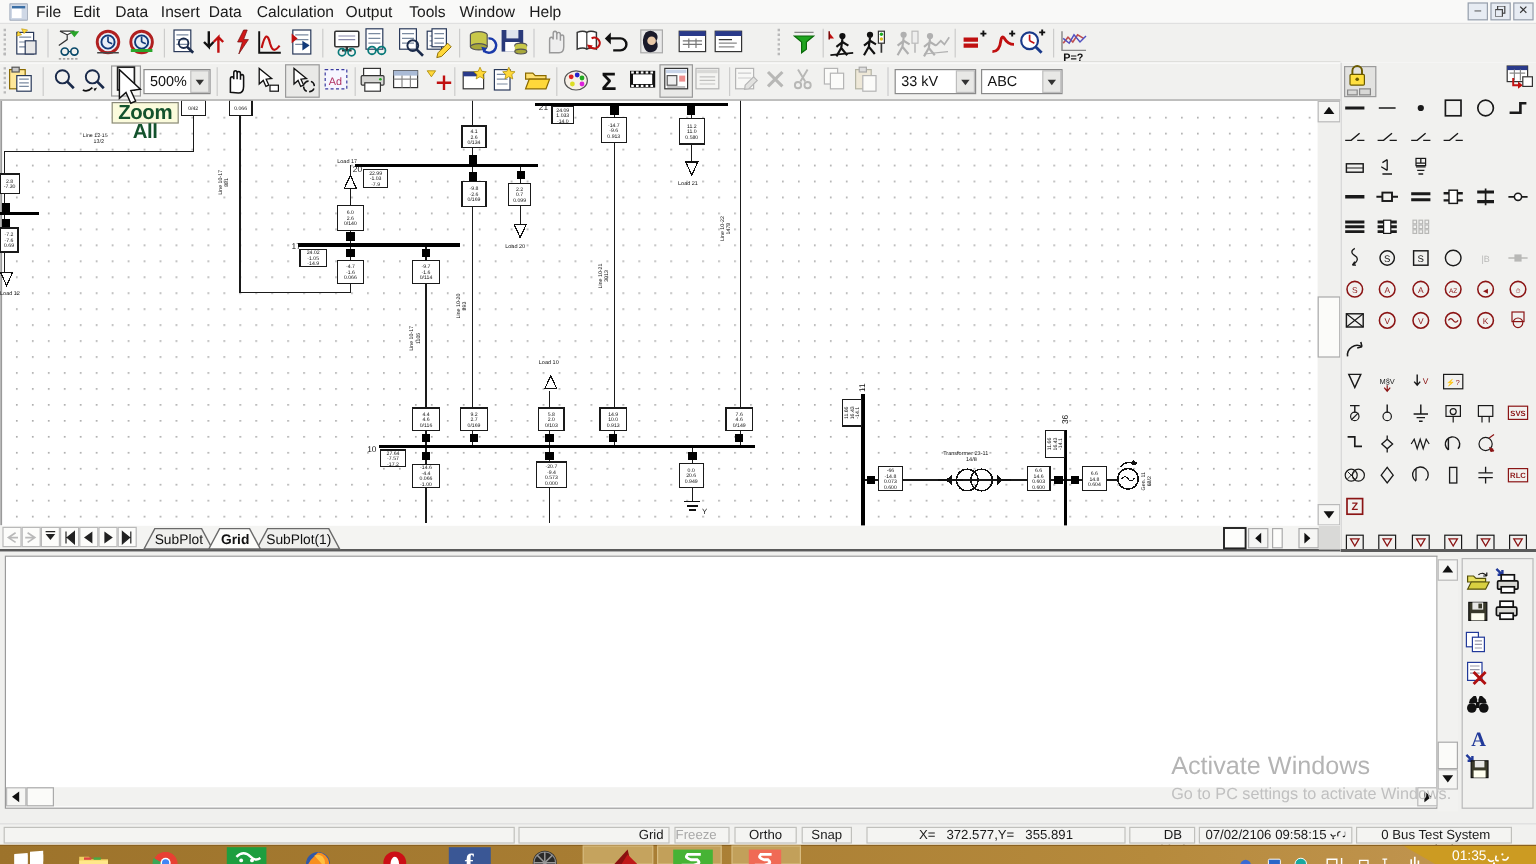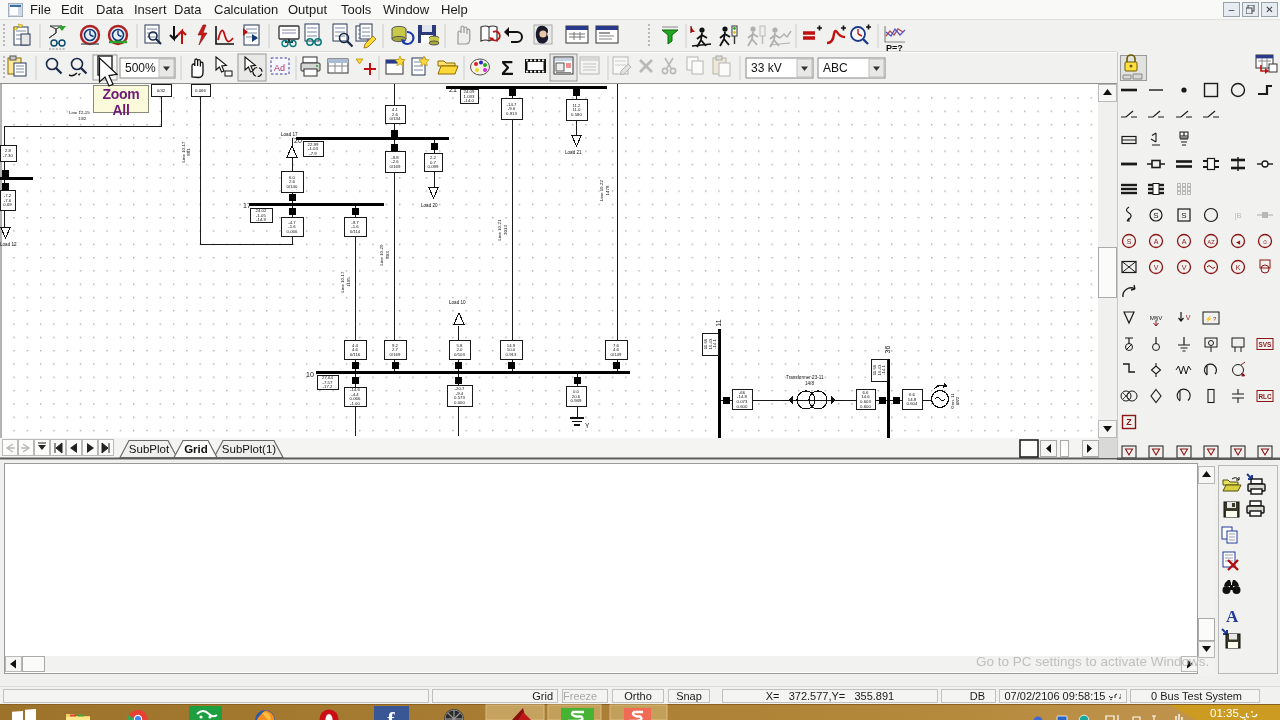--- a/index.html
+++ b/index.html
@@ -8,22 +8,22 @@
 .abs{position:absolute;}
 #menubar{left:0;top:0;width:1280px;height:20px;background:#f9f9f8;border-bottom:1px solid #e0e0e0;}
 #menubar span{position:absolute;top:2px;font-size:13px;color:#1b1b1b;}
 .winbtn{position:absolute;top:2px;width:17px;height:15px;background:#e7ecf3;border:1px solid #98a0ac;
  font-size:10px;color:#333;text-align:center;line-height:13px;}
 #tb1{left:0;top:20px;}
 #tb2{left:0;top:52px;}
 #canvas{left:0;top:84px;}
 #palette{left:1117px;top:52px;}
 #tabbar{left:0;top:438px;}
-#tooltip{left:93px;top:85px;width:56px;height:28px;background:#fbfbdc;border:1px solid #8a8a7a;
- font-size:14px;font-weight:600;color:#701a75;text-align:center;line-height:16px;letter-spacing:-0.3px;z-index:30;}
+#tooltip{left:93px;top:85px;width:56px;height:18px;background:#fbfbdc;border:1px solid #8a8a7a;
+ font-size:17px;font-weight:600;color:#14532d;text-align:center;line-height:16px;letter-spacing:-0.3px;z-index:30;}
 #bottom{left:0;top:460px;width:1280px;height:226px;background:#f0f0ee;}
 #panel{left:4px;top:463px;width:1194px;height:211px;background:#fff;border:1px solid #9a9a9a;z-index:6;}
 #wm1{left:976px;top:627px;font-size:21px;color:#b4b4b4;z-index:12;}
 #wm2{left:976px;top:654px;font-size:13.5px;color:#c0c0c0;z-index:12;}
 #statusbar{left:0;top:686px;width:1280px;height:18px;background:#f1f1ef;border-top:1px solid #dcdcdc;z-index:8;}
 .sbf{position:absolute;top:2px;height:14px;border:1px solid #c0c0bc;background:#f4f4f2;
  font-size:11px;color:#1a1a1a;line-height:13px;}
 #taskbar{left:0;top:704px;width:1280px;height:16px;z-index:9;
  background:linear-gradient(90deg,#9e742c 0%,#a87c31 30%,#b28736 55%,#bd9040 80%,#c79a4e 100%);}
 </style></head><body>
@@ -893,20 +893,21 @@
       <text x="1226" y="162" font-size="17" font-weight="bold" fill="#223a9a" font-family="Liberation Serif,serif">A</text>
       <g transform="translate(1221,168)">
         <path d="M 1 1 l 5 5 m 0 0 v -4 m 0 4 h -4" stroke="#223a9a" stroke-width="2" fill="none"></path>
         <g transform="translate(5,6)">
           <rect x="0" y="0" width="14" height="14" fill="#3a3a2a" stroke="#111"></rect>
           <rect x="3" y="0" width="8" height="5.5" fill="#e8e8e6"></rect>
           <rect x="2" y="8" width="10" height="6" fill="#fffff0"></rect>
         </g>
       </g>
     </svg>
+<div id="wm1" class="abs">Activate Windows</div>
 <div id="wm2" class="abs">Go to PC settings to activate Windows.</div>
 <div id="statusbar" class="abs">
       <div class="sbf" style="left:3px;width:426px;text-align:left;padding-left:3px;"></div>
       <div class="sbf" style="left:432px;width:126px;text-align:right;padding-right:4px;">Grid</div>
       <div class="sbf" style="left:562px;width:46px;text-align:left;color:#a8a8a8;">Freeze</div>
       <div class="sbf" style="left:612px;width:52px;text-align:center;">Ortho</div>
       <div class="sbf" style="left:668px;width:42px;text-align:center;">Snap</div>
       <div class="sbf" style="left:722px;width:216px;text-align:center;">X=&nbsp;&nbsp;&nbsp;372.577,Y=&nbsp;&nbsp;&nbsp;355.891</div>
       <div class="sbf" style="left:941px;width:55px;text-align:center;padding-left:18px;">DB 2370</div>
       <div class="sbf" style="left:999px;width:128px;text-align:center;">07/02/2106 09:58:15 <svg width="13" height="10" style="vertical-align:-1px">

